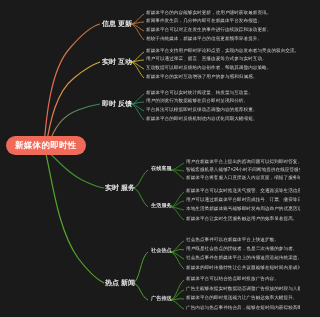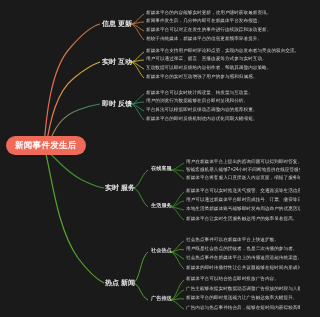--- a/index.html
+++ b/index.html
@@ -120,21 +120,21 @@
     <path d="M170,252 C176,252 178,244 184,241" fill="none" stroke="#52a42c" stroke-width=".8"></path>
     <path d="M170,252 C176,252 178,248 184,250" fill="none" stroke="#52a42c" stroke-width=".8"></path>
     <path d="M170,252 C176,252 178,256 184,259" fill="none" stroke="#52a42c" stroke-width=".8"></path>
     <path d="M170,252 C176,252 178,264 184,269" fill="none" stroke="#52a42c" stroke-width=".8"></path>
     <path d="M170,300 C176,300 178,284 184,280" fill="none" stroke="#52a42c" stroke-width=".8"></path>
     <path d="M170,300 C176,300 178,292 184,290" fill="none" stroke="#52a42c" stroke-width=".8"></path>
     <path d="M170,300 C176,300 178,298 184,299" fill="none" stroke="#52a42c" stroke-width=".8"></path>
     <path d="M170,300 C176,300 178,306 184,309" fill="none" stroke="#52a42c" stroke-width=".8"></path>
   </svg>
 
-  <div class="node root">新闻事件发生后</div>
+  <div class="node root">新媒体的即时性</div>
 
   <div class="node branch" style="left:100px;top:19px;">信息 更新</div>
   <div class="node leaf" style="left:146px;top:10px;">新媒体平台的内容能够实时更新，使用户随时获取最新资讯。</div>
   <div class="node leaf" style="left:146px;top:18px;">新闻事件发生后，几分钟内即可在新媒体平台发布报道。</div>
   <div class="node leaf" style="left:146px;top:27px;">新媒体平台可以对正在发生的事件进行连续跟踪和滚动更新。</div>
   <div class="node leaf" style="left:146px;top:36px;">相较于传统媒体，新媒体平台的信息更新频率显著提升。</div>
 
   <div class="node branch" style="left:100px;top:57px;">实时 互动</div>
   <div class="node leaf" style="left:146px;top:48px;">新媒体平台支持用户即时评论和点赞，实现内容发布者与受众的双向交流。</div>
   <div class="node leaf" style="left:146px;top:56px;">用户可以通过弹幕、留言、直播连麦等方式参与实时互动。</div>

